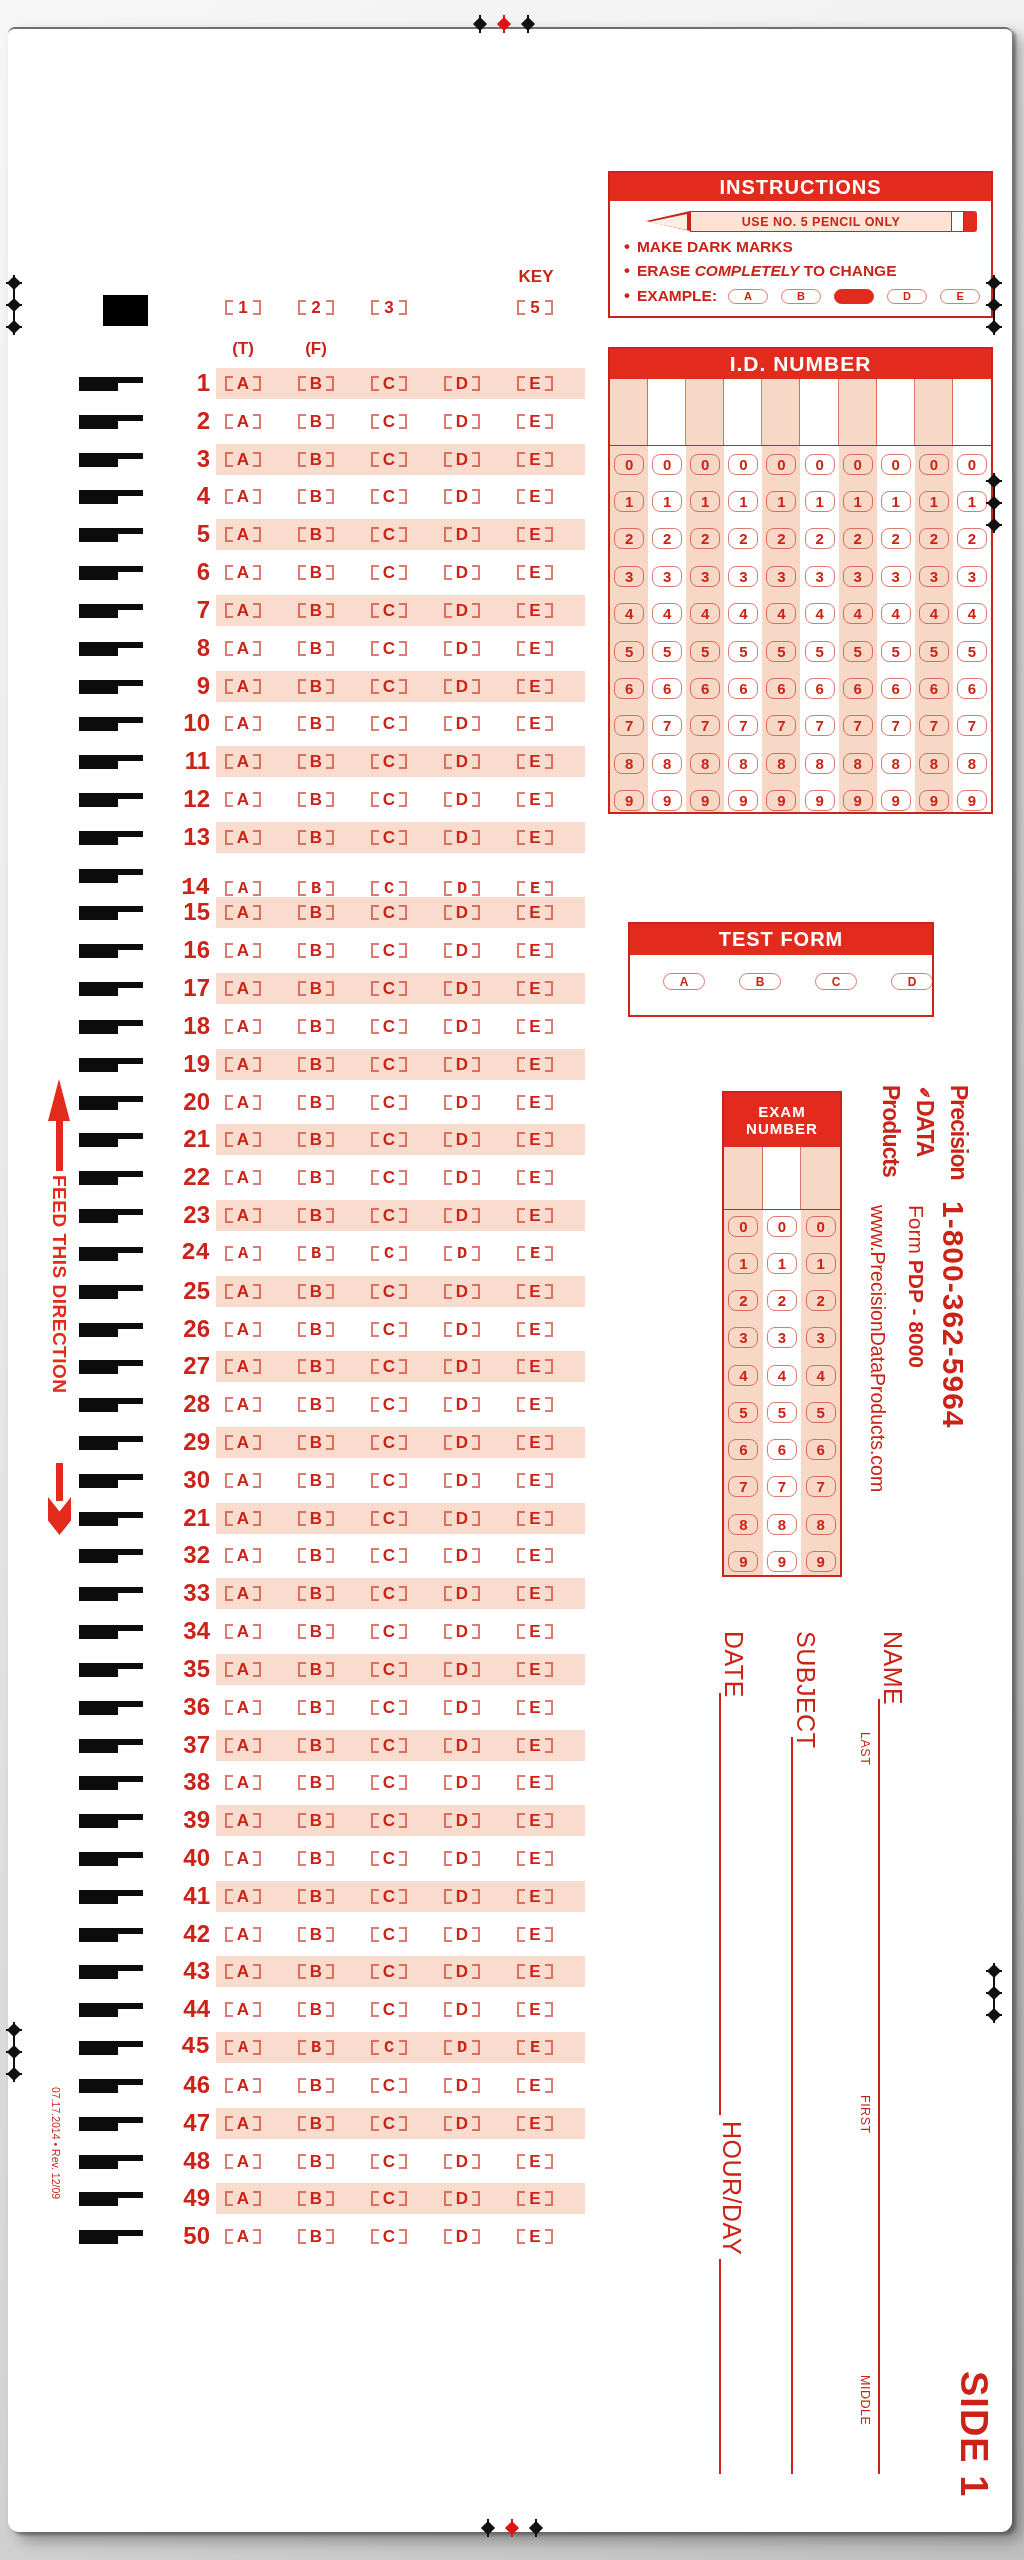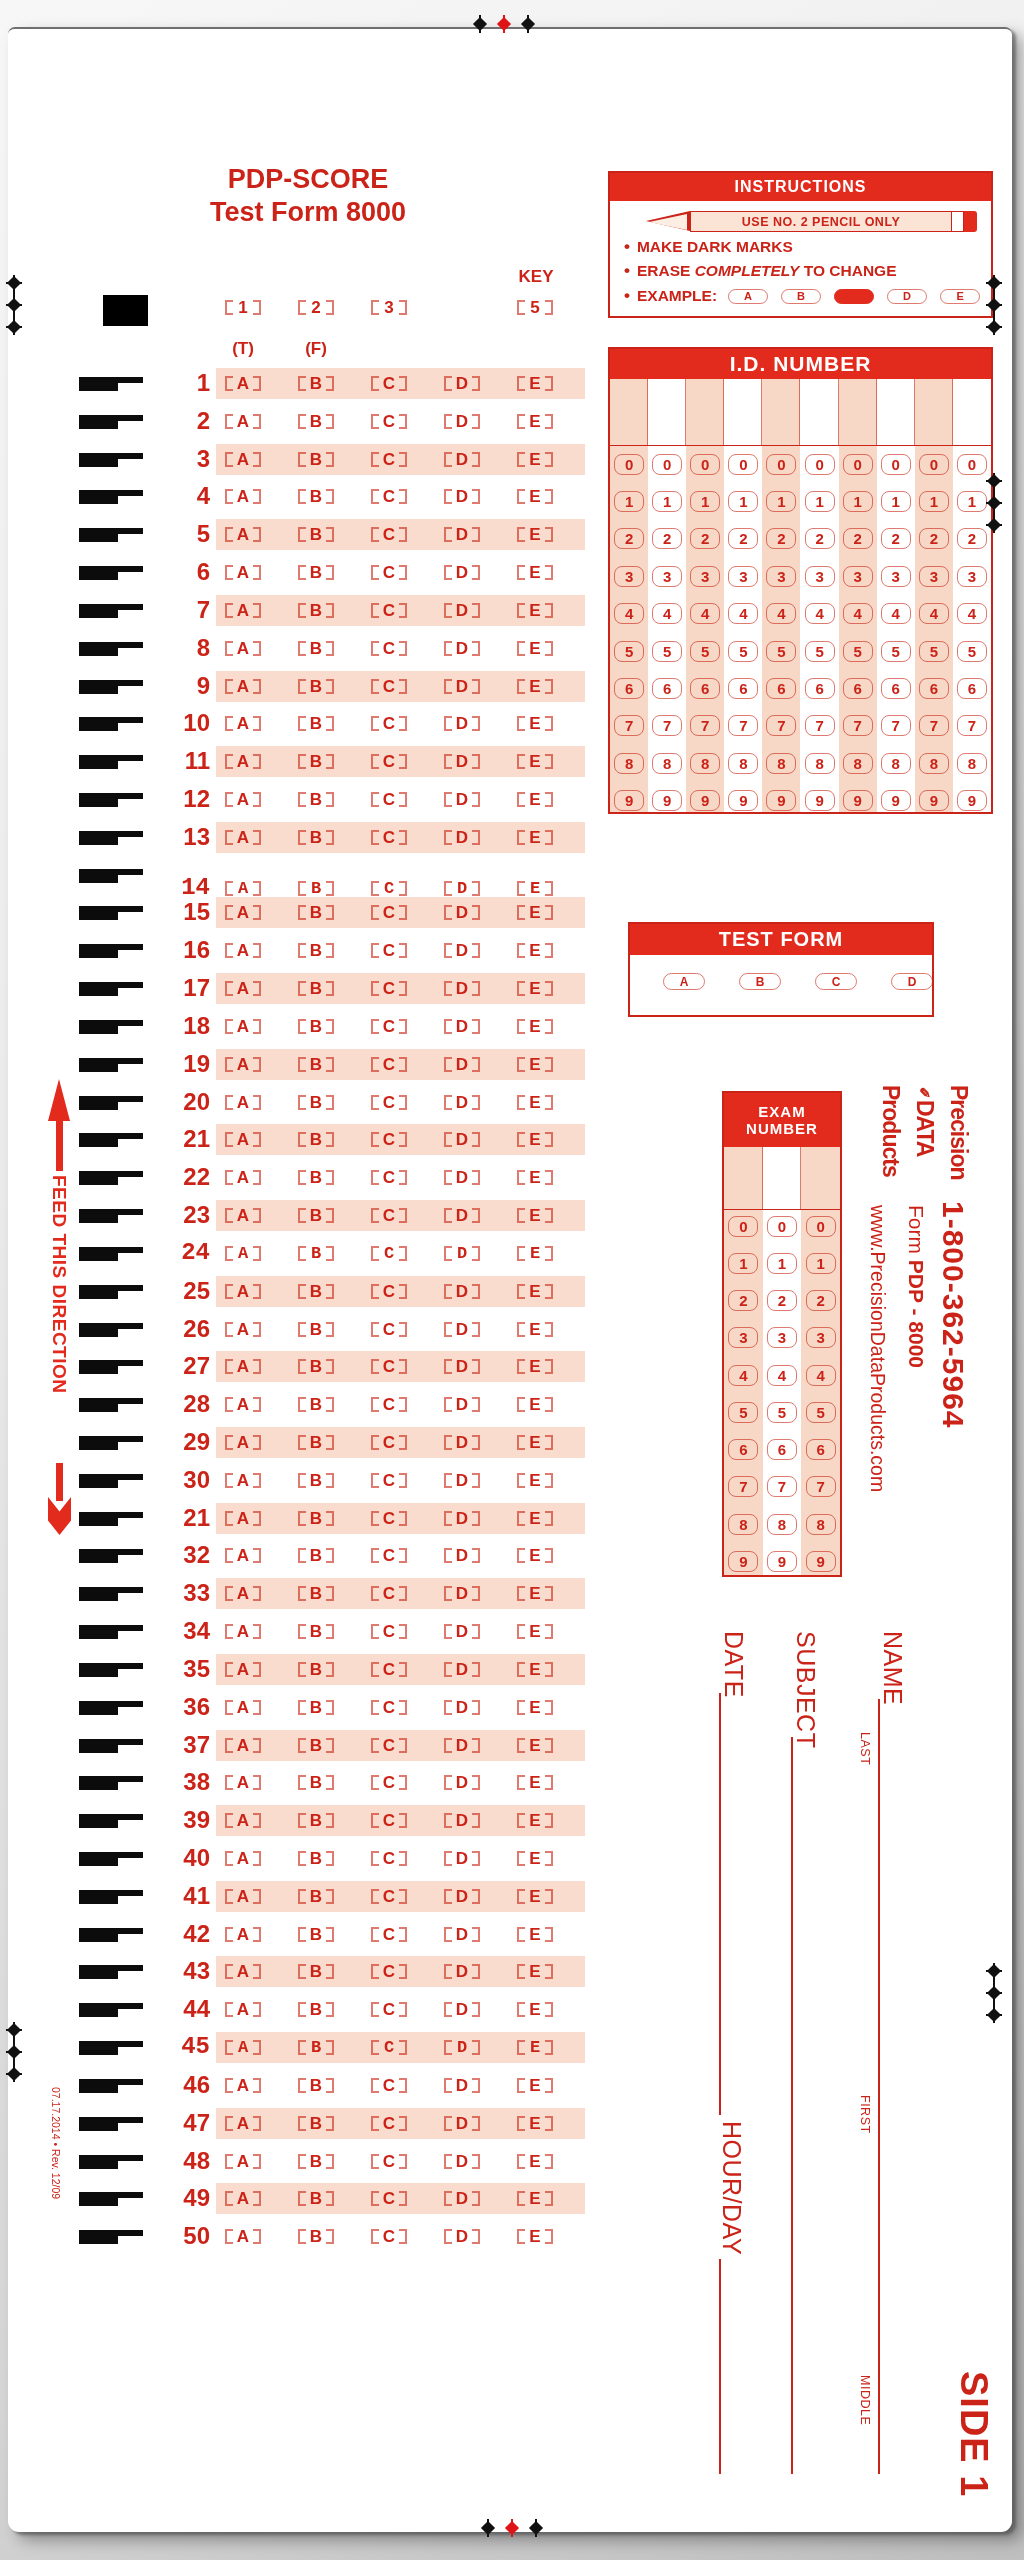--- a/index.html
+++ b/index.html
@@ -35,21 +35,21 @@
   
   .mark{position:absolute;left:71px;width:64px;height:14px}
   .mark .a{position:absolute;left:0;top:0;width:39px;height:14px;background:#0c0c0c}
   .mark .b{position:absolute;left:39px;top:0;width:25px;height:6px;background:#0c0c0c}
   .fblock{left:95px;top:266px;width:45px;height:31px;background:#000}
   
   .rbox{position:absolute;border:2px solid var(--red);background:#fff}
   .rbar{background:var(--redbar);color:#fff;font-weight:bold;display:flex;align-items:center;justify-content:center;letter-spacing:1px}
   
   #insbox{left:600px;top:142px;width:385px;height:147px}
-  #insbox .rbar{height:28px;font-size:16px}
+  #insbox .rbar{height:28px;font-size:20px}
   .pencil{position:absolute;left:36px;top:38px;right:14px;height:21px;display:flex;align-items:stretch}
   .ptipo{width:0;height:0;border-top:10.5px solid transparent;border-bottom:10.5px solid transparent;border-right:44px solid var(--red)}
   .ptipi{position:absolute;left:3px;top:2.5px;width:0;height:0;border-top:8px solid transparent;border-bottom:8px solid transparent;border-right:38px solid #fdeee4}
   .pbody{flex:1;border:1.5px solid var(--red);background:#fbe3d6;color:var(--red);font-weight:bold;font-size:12.5px;display:flex;align-items:center;justify-content:center;letter-spacing:.5px}
   .pband{width:12px;border:1.5px solid var(--red);border-left:none;background:#fff}
   .peras{width:13px;background:var(--redbar);border-radius:0 3px 3px 0}
   .bullet{position:absolute;left:14px;color:var(--red);font-weight:600;font-size:15.5px;display:flex;align-items:center;gap:7px}
   .bullet .dot{font-size:17px}
   .bullet .em{font-weight:800;font-style:italic}
   .ov{border:1.6px solid var(--redsoft);border-radius:9px;color:var(--red);font-weight:bold;display:flex;align-items:center;justify-content:center}
@@ -90,24 +90,20 @@
   .dm{position:absolute;width:10px;height:10px;transform:rotate(45deg);background:#111}
   .dm.r{background:#e01414}
   .stub{position:absolute;background:#111}
 </style>
 </head>
 <body>
 
 <div id="canvas">
   <div class="paper" id="paper">
 
-    <div class="abs title">
-      <div>PDP-SCORE</div>
-      <div>Test Form 8000</div>
-    </div>
 
     <div class="abs fblock"></div>
 
     <div class="abs keylbl">KEY</div>
     <div class="abs keywrap bwflex" id="keyrow">
         <div class="bb">
           <div class="bk l"></div>
           <div class="lt">1</div>
           <div class="bk r"></div>
         </div>
@@ -1638,21 +1634,21 @@
         </div>
       </div>
 
     <div class="rbox" id="insbox">
       <div class="rbar">INSTRUCTIONS</div>
       <div class="pencil">
         <div style="position:relative">
             <div class="ptipo"></div>
             <div class="ptipi"></div>
           </div>
-        <div class="pbody">USE NO. 2 PENCIL ONLY</div>
+        <div class="pbody">USE NO. 5 PENCIL ONLY</div>
         <div class="pband"></div>
         <div class="peras"></div>
       </div>
       <div class="bullet" style="top:64px">
         <span class="dot">•</span>
         <span>MAKE DARK MARKS</span>
       </div>
       <div class="bullet" style="top:88px">
         <span class="dot">•</span>
         <span><span>ERASE</span>&nbsp;<span class="em">COMPLETELY</span>&nbsp;<span>TO CHANGE</span></span>

